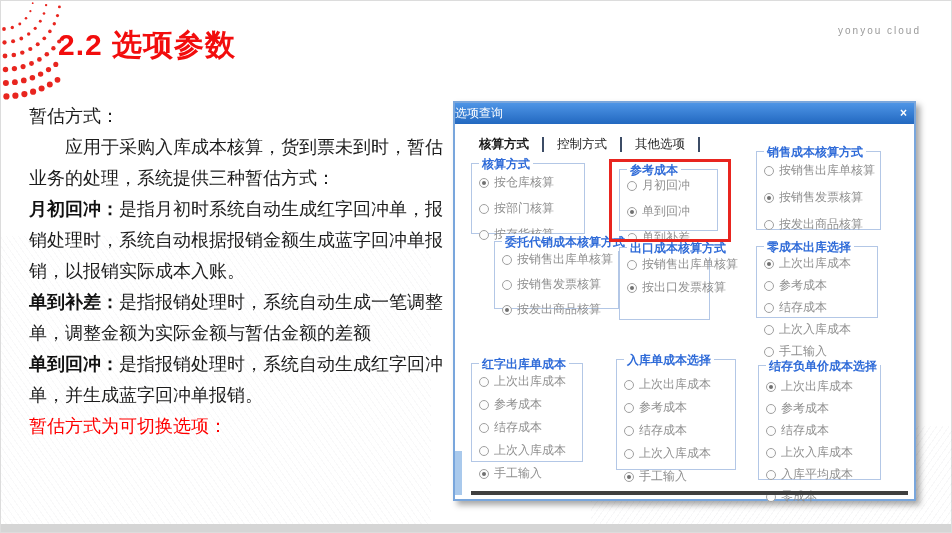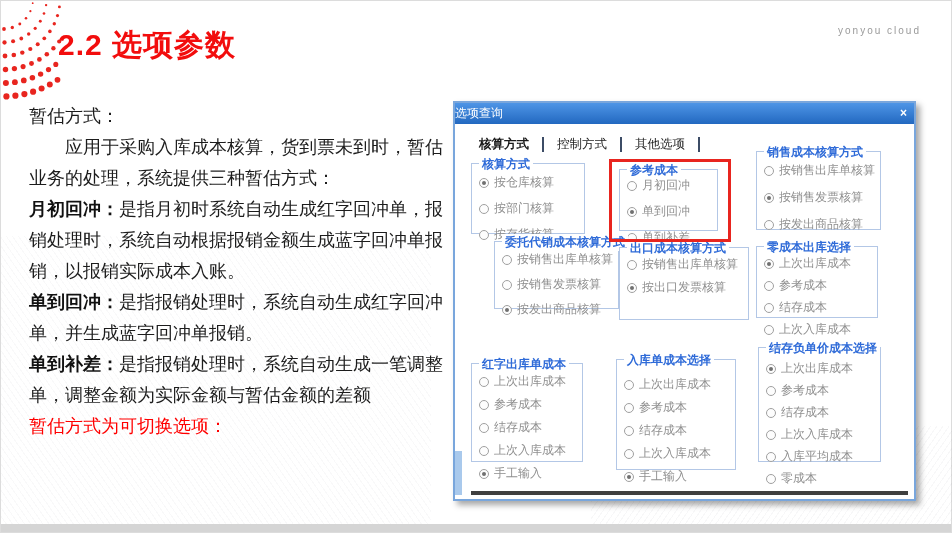--- a/index.html
+++ b/index.html
@@ -52,25 +52,25 @@
   .opt{display:flex;align-items:center;font-size:12px;color:#8f8f8f;white-space:nowrap;}
   .radio{width:10px;height:10px;border:1px solid #a0a0a0;border-radius:50%;margin-right:5px;
          background:#fdfdfd;position:relative;box-sizing:border-box;flex:none;}
   .radio.checked::after{content:'';position:absolute;left:2px;top:2px;width:4px;height:4px;
          border-radius:50%;background:#707070;}
 
   .g1{left:16px;top:60px;width:114px;height:71px;} .g1 .opt{margin-bottom:9px;}
   .g2{left:164px;top:66px;width:99px;height:62px;} .g2 .opts{padding-top:7px;font-family:Liberation Mono, monospace;} .g2 .opt{margin-bottom:9px;}
   .g3{left:301px;top:48px;width:125px;height:79px;} .g3 .opt{margin-bottom:10px;}
   .g4{left:8px;top:138px;width:125px;height:68px;margin-left:31px;}  .g4 .opts{padding-top:9px;} .g4 .opt{margin-bottom:8px;}
-  .g5{left:164px;top:144px;width:130px;height:73px;} .g5 .opts{padding-top:8px;} .g5 .opt{margin-bottom:6px;}
+  .g5{left:164px;top:144px;width:91px;height:73px;} .g5 .opts{padding-top:8px;} .g5 .opt{margin-bottom:6px;}
   .g6{left:301px;top:143px;width:122px;height:72px;} .g6 .opts{padding-top:8px;} .g6 .opt{margin-bottom:5px;}
   .g7{left:16px;top:260px;width:112px;height:99px;}  .g7 .opts{padding-top:9px;} .g7 .opt{margin-bottom:6px;}
   .g8{left:161px;top:256px;width:120px;height:111px;} .g8 .opts{padding-top:16px;} .g8 .opt{margin-bottom:6px;}
-  .g9{left:303px;top:244px;width:123px;height:115px;} .g9 .opts{padding-top:12px;} .g9 .opt{margin-bottom:5px;}
+  .g9{left:303px;top:262px;width:123px;height:115px;} .g9 .opts{padding-top:12px;} .g9 .opt{margin-bottom:5px;}
 
   .hl{position:absolute;left:154px;top:56px;width:122px;height:83px;box-sizing:border-box;
       border:3px solid #e8251f;pointer-events:none;}
 
   .hscroll{position:absolute;left:16px;top:388px;width:437px;height:4px;background:#3f3f3f;}
   .vscroll{position:absolute;left:0;top:348px;width:7px;height:44px;background:#a9c9ec;}
 </style>
 </head>
 <body>
 
@@ -131,22 +131,22 @@
   <div class="page-title">2.2 选项参数</div>
 
   <div class="logo">
     <div class="logo-sub">yonyou cloud</div>
   </div>
 
   <div class="body-text">
     <p>暂估方式：</p>
     <p class="indent">应用于采购入库成本核算，货到票未到时，暂估业务的处理，系统提供三种暂估方式：</p>
     <p><span class="term">月初回冲：</span><span>是指月初时系统自动生成红字回冲单，报销处理时，系统自动根据报销金额生成蓝字回冲单报销，以报销实际成本入账。</span></p>
+    <p><span class="term">单到补差：</span><span>是指报销处理时，系统自动生成一笔调整单，调整金额为实际金额与暂估金额的差额</span></p>
     <p><span class="term">单到回冲：</span><span>是指报销处理时，系统自动生成红字回冲单，并生成蓝字回冲单报销。</span></p>
-    <p><span class="term">单到补差：</span><span>是指报销处理时，系统自动生成一笔调整单，调整金额为实际金额与暂估金额的差额</span></p>
     <p class="red-note">暂估方式为可切换选项：</p>
   </div>
 
   <div class="dialog">
     <div class="titlebar">
       <span>选项查询</span>
       <span class="close-btn">×</span>
     </div>
 
     <div class="tabs">

